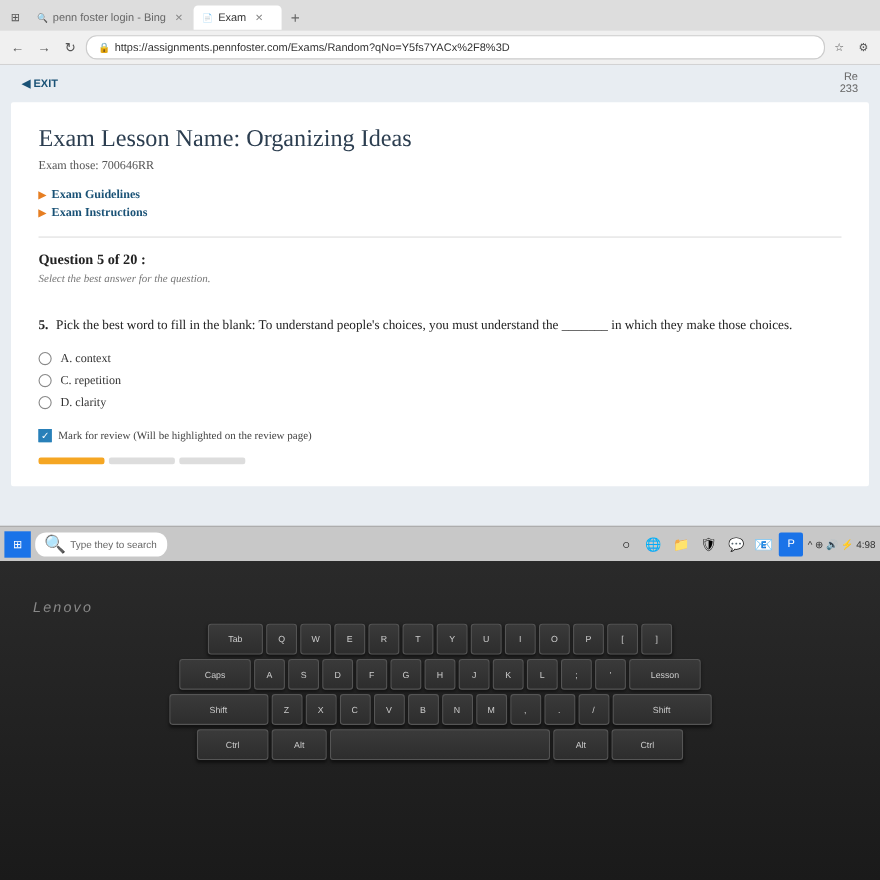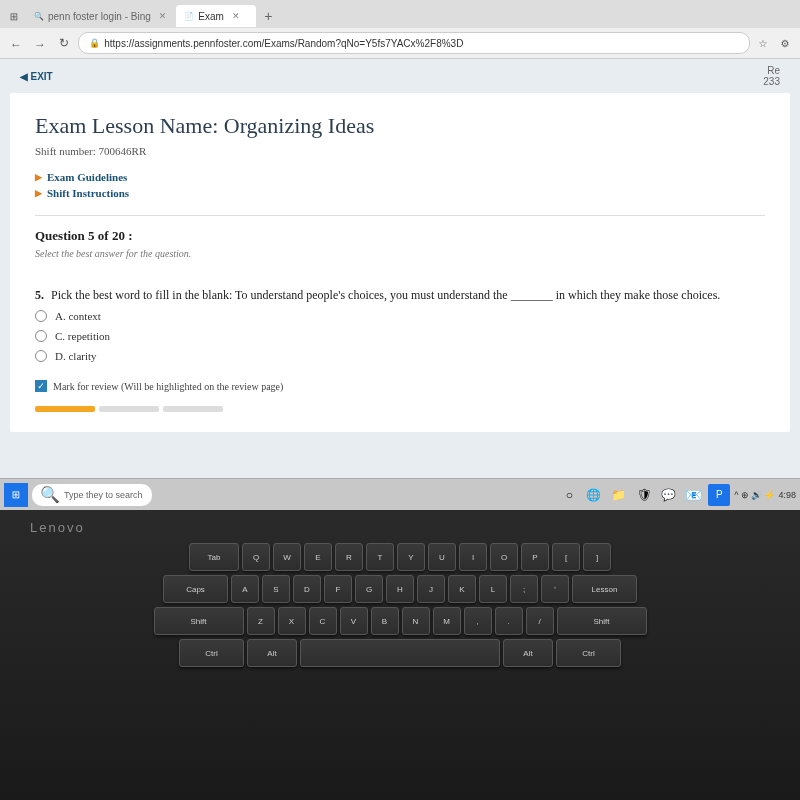--- a/index.html
+++ b/index.html
@@ -31,24 +31,26 @@
       background: linear-gradient(180deg, #2a2a2a 0%, #1a1a1a 100%);
       display: flex;
       flex-direction: column;
       align-items: center;
       padding-top: 10px;
     }
 
     .keyboard-brand {
       color: #888;
       font-size: 13px;
+      font-style: italic;
       letter-spacing: 2px;
       margin-bottom: 8px;
       align-self: flex-start;
       margin-left: 30px;
+      margin-top: 24px;
     }
 
     .keyboard-keys {
       width: 740px;
       display: flex;
       flex-direction: column;
       gap: 4px;
     }
 
     .key-row {
@@ -274,21 +276,21 @@
     .question-instruction {
       font-size: 10px;
       color: #777;
       font-style: italic;
       margin-bottom: 27px;
     }
 
     .question-text {
       font-size: 12px;
       color: #222;
-      margin-bottom: 6px;
+      margin-bottom: 16px;
       line-height: 1.5;
     }
 
     .question-num {
       font-weight: bold;
       margin-right: 4px;
     }
 
     .answer-options {
       margin-bottom: 18px;
@@ -461,30 +463,30 @@
       <a class="exit-link">◀ EXIT</a>
       <div class="header-right">
         <div>Re</div>
         <div>233</div>
       </div>
     </div>
 
     <div class="main-content">
 
       <h1 class="exam-title">Exam Lesson Name: Organizing Ideas</h1>
-      <p class="exam-number">Shift number: 700646RR</p>
+      <p class="exam-number">Exam those: 700646RR</p>
 
       <div class="collapsible-links">
         <div class="collapsible-link">
           <span class="arrow-icon">▶</span>
           <span>Exam Guidelines</span>
         </div>
         <div class="collapsible-link">
           <span class="arrow-icon">▶</span>
-          <span>Shift Instructions</span>
+          <span>Exam Instructions</span>
         </div>
       </div>
 
       <hr class="divider">
 
       <p class="question-header">Question 5 of 20 :</p>
       <p class="question-instruction">Select the best answer for the question.</p>
 
       <p class="question-text">
         <span class="question-num">5.</span>

